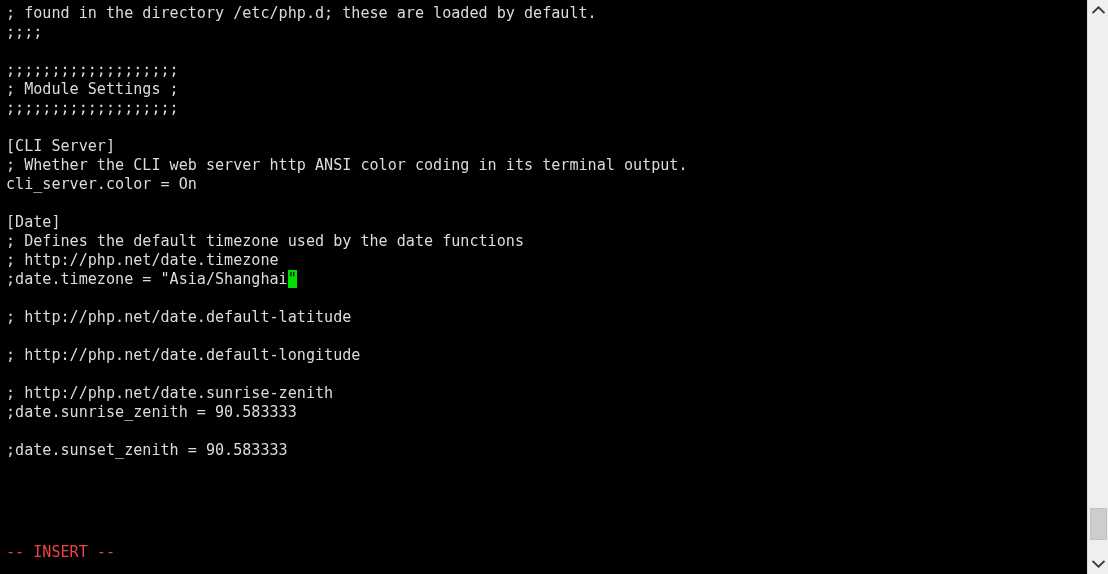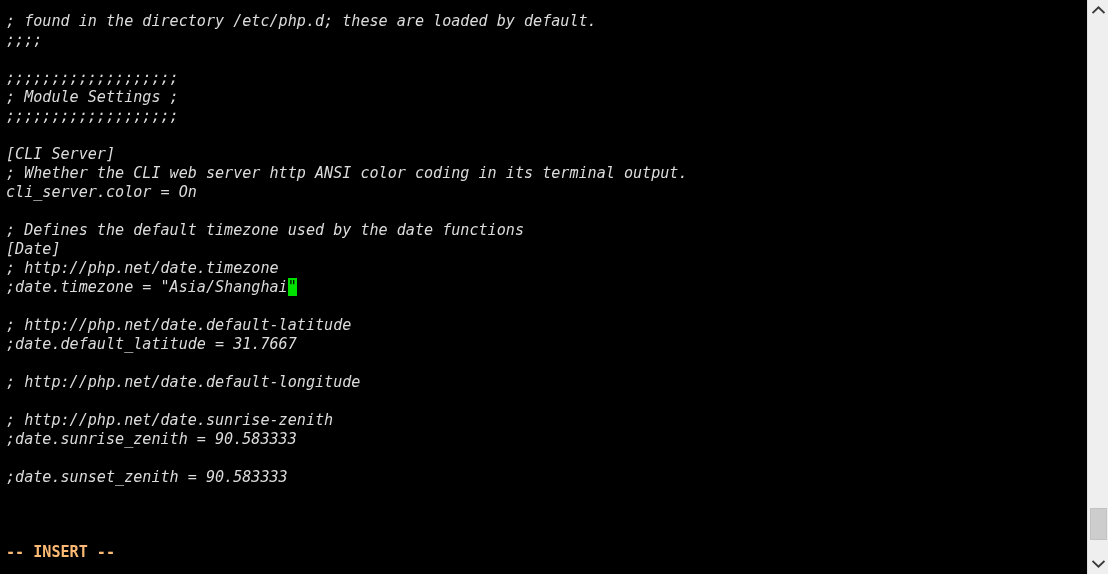--- a/index.html
+++ b/index.html
@@ -20,23 +20,22 @@
     left: 0;
     top: 0;
     width: 1087px;
     height: 574px;
     background: #000000;
     overflow: hidden;
   }
   #buffer {
     position: absolute;
     left: 6px;
-    top: 12px;
+    top: 4px;
     width: 1075px;
-    font-style: italic;
   }
   .line {
     display: block;
     height: 19px;
     line-height: 19px;
     font-size: 15.1px;
     color: #dcdcdc;
     white-space: pre;
     letter-spacing: 0px;
     font-family: "DejaVu Sans Mono", "Liberation Mono", monospace;
@@ -49,22 +48,22 @@
     color: #000000;
     display: inline;
   }
   #statusline {
     position: absolute;
     left: 6px;
     bottom: 12px;
     height: 19px;
     line-height: 19px;
     font-size: 15.1px;
-    color: #fdba74;
-    font-weight: bold;
+    color: #ef4444;
+    font-weight: normal;
     white-space: pre;
     font-family: "DejaVu Sans Mono", "Liberation Mono", monospace;
   }
   
   #scrollbar {
     position: absolute;
     right: 0;
     top: 0;
     width: 21px;
     height: 574px;
@@ -119,27 +118,26 @@
         <div class="line">;;;;</div>
         <div class="line blank"> </div>
         <div class="line">;;;;;;;;;;;;;;;;;;;</div>
         <div class="line">; Module Settings ;</div>
         <div class="line">;;;;;;;;;;;;;;;;;;;</div>
         <div class="line blank"> </div>
         <div class="line">[CLI Server]</div>
         <div class="line">; Whether the CLI web server http ANSI color coding in its terminal output.</div>
         <div class="line">cli_server.color = On</div>
         <div class="line blank"> </div>
+        <div class="line">[Date]</div>
         <div class="line">; Defines the default timezone used by the date functions</div>
-        <div class="line">[Date]</div>
         <div class="line">; http://php.net/date.timezone</div>
         <div class="line"><span>;date.timezone = "Asia/Shanghai</span><span class="cursor">"</span><span></span></div>
         <div class="line blank"> </div>
         <div class="line">; http://php.net/date.default-latitude</div>
-        <div class="line">;date.default_latitude = 31.7667</div>
         <div class="line blank"> </div>
         <div class="line">; http://php.net/date.default-longitude</div>
         <div class="line blank"> </div>
         <div class="line">; http://php.net/date.sunrise-zenith</div>
         <div class="line">;date.sunrise_zenith = 90.583333</div>
         <div class="line blank"> </div>
         <div class="line">;date.sunset_zenith = 90.583333</div>
         <div class="line blank"> </div>
         <div class="line blank"> </div>
       </div>

